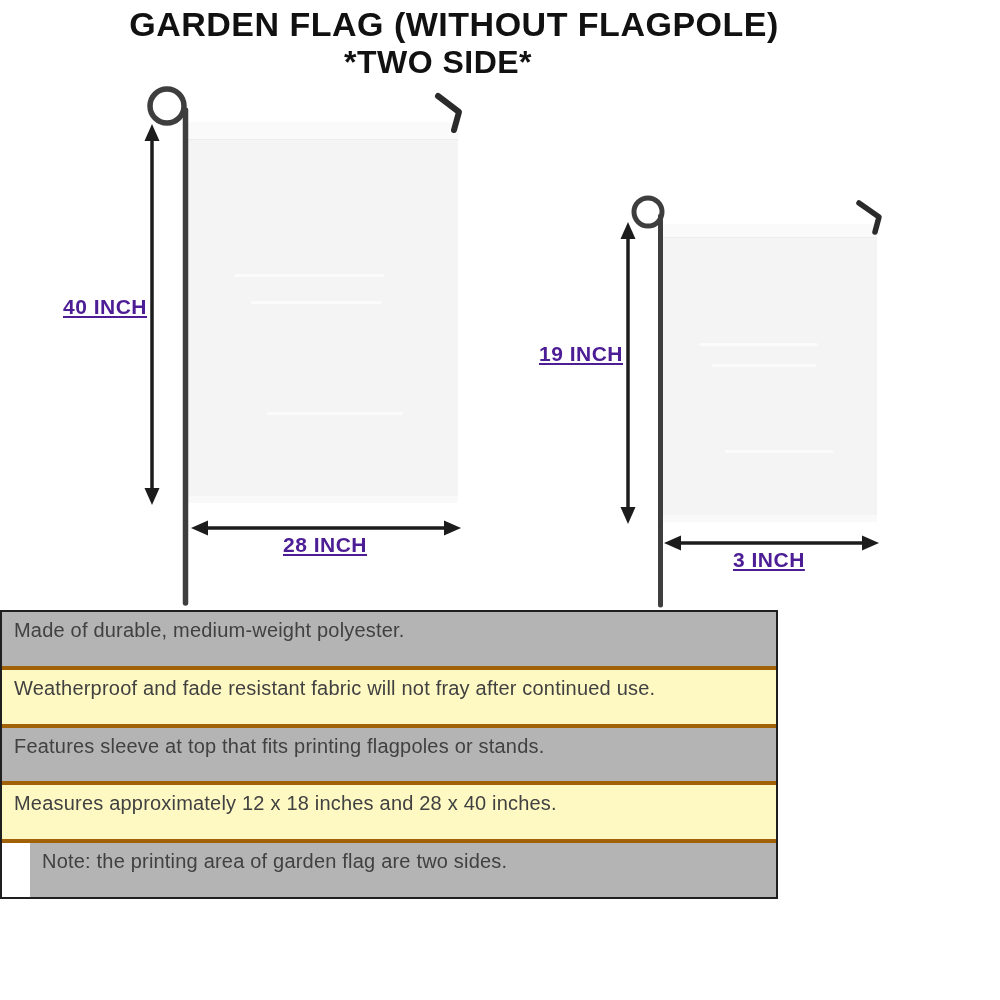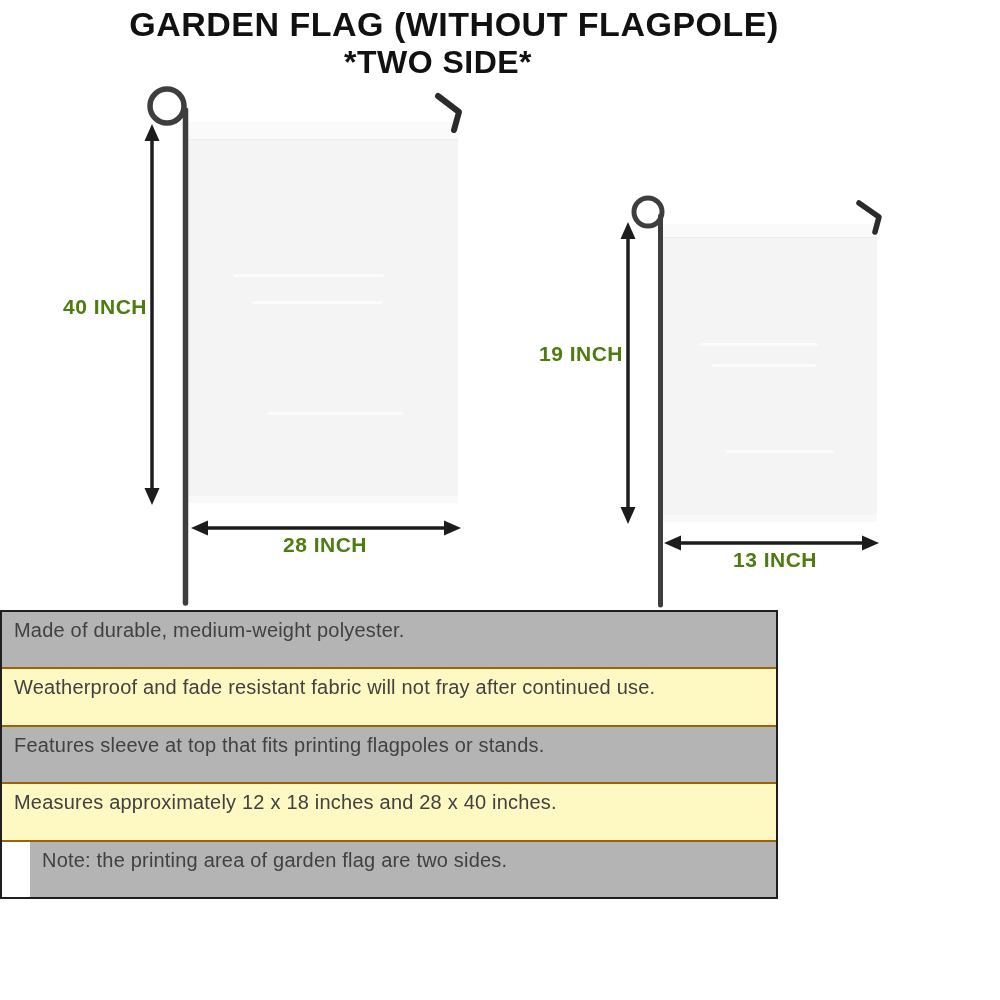--- a/index.html
+++ b/index.html
@@ -44,39 +44,39 @@
   }
 
   
   svg.overlay {
     position: absolute; top: 0; left: 0; width: 1000px; height: 1000px;
     z-index: 3; pointer-events: none;
   }
 
   
   .dim-label {
-    position: absolute; font-size: 21px; font-weight: 700; color: #4d7c0f;
-    letter-spacing: 0.5px; z-index: 4; white-space: nowrap;
+    position: absolute; font-size: 21px; font-weight: 700; color: #4c1d95;
+    letter-spacing: 0.5px; z-index: 4; white-space: nowrap; text-decoration: underline;
   }
   .dim-label.h40 { left: 63px;  top: 295px; }
   .dim-label.w28 { left: 283px; top: 533px; }
   .dim-label.h18 { left: 539px; top: 342px; }
   .dim-label.w12 { left: 733px; top: 548px; }
 
   
   .spec-table {
     position: absolute; left: 0; top: 610px; width: 778px; height: 289px;
     border: 2px solid #1f1f1f; z-index: 2;
     display: flex; flex-direction: column;
     background: #ffffff;
   }
   .spec-row {
     flex: 1 1 0; padding: 7px 12px 0 12px;
     font-size: 20px; color: #414141; letter-spacing: 0.2px;
-    border-bottom: 2px solid #a16207;
+    border-bottom: 4px solid #a16207;
   }
   .spec-row:last-child { border-bottom: none; margin-left: 28px; }
   .spec-row.shaded { background: #b4b4b4; }
   .spec-row.plain  { background: #fef9c3; }
 </style>
 </head>
 <body>
 
 <div class="title-block">
   <div class="title-line1">GARDEN FLAG (WITHOUT FLAGPOLE)</div>
@@ -134,21 +134,21 @@
   <g>
     <line x1="678" y1="543" x2="866" y2="543" stroke="#1c1c1c" stroke-width="3.5"></line>
     <polygon points="664,543 681,535.5 681,550.5" fill="#1c1c1c"></polygon>
     <polygon points="879,543 862,535.5 862,550.5" fill="#1c1c1c"></polygon>
   </g>
 </svg>
 
 <div class="dim-label h40">40 INCH</div>
 <div class="dim-label w28">28 INCH</div>
 <div class="dim-label h18">19 INCH</div>
-<div class="dim-label w12">13 INCH</div>
+<div class="dim-label w12">3 INCH</div>
 
 <div class="spec-table">
   <div class="spec-row shaded">Made of durable, medium-weight polyester.</div>
   <div class="spec-row plain">Weatherproof and fade resistant fabric will not fray after continued use.</div>
   <div class="spec-row shaded">Features sleeve at top that fits printing flagpoles or stands.</div>
   <div class="spec-row plain">Measures approximately 12 x 18 inches and 28 x 40 inches.</div>
   <div class="spec-row shaded">Note: the printing area of garden flag are two sides.</div>
 </div>
 
 </body></html>

